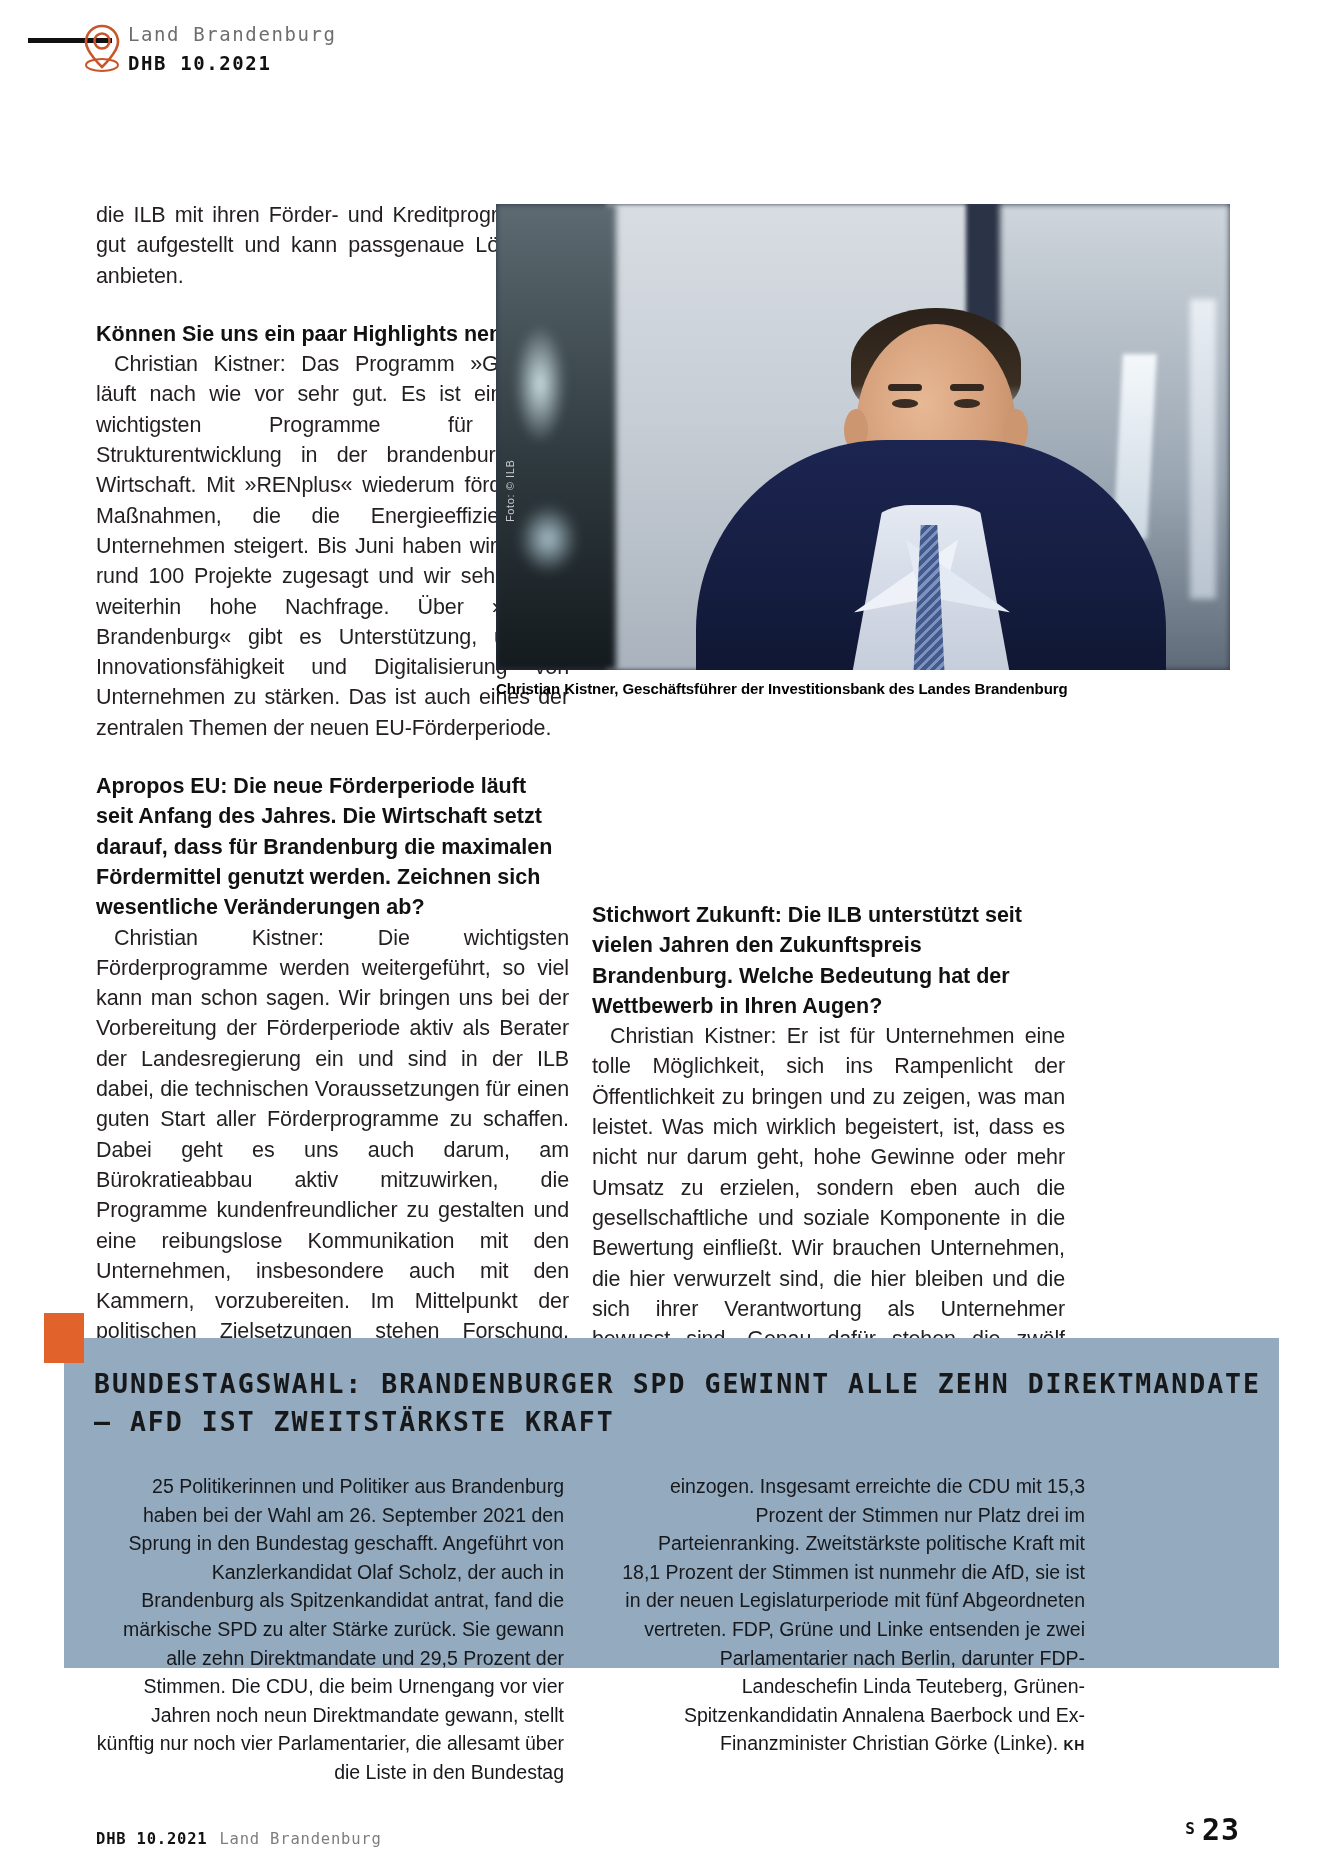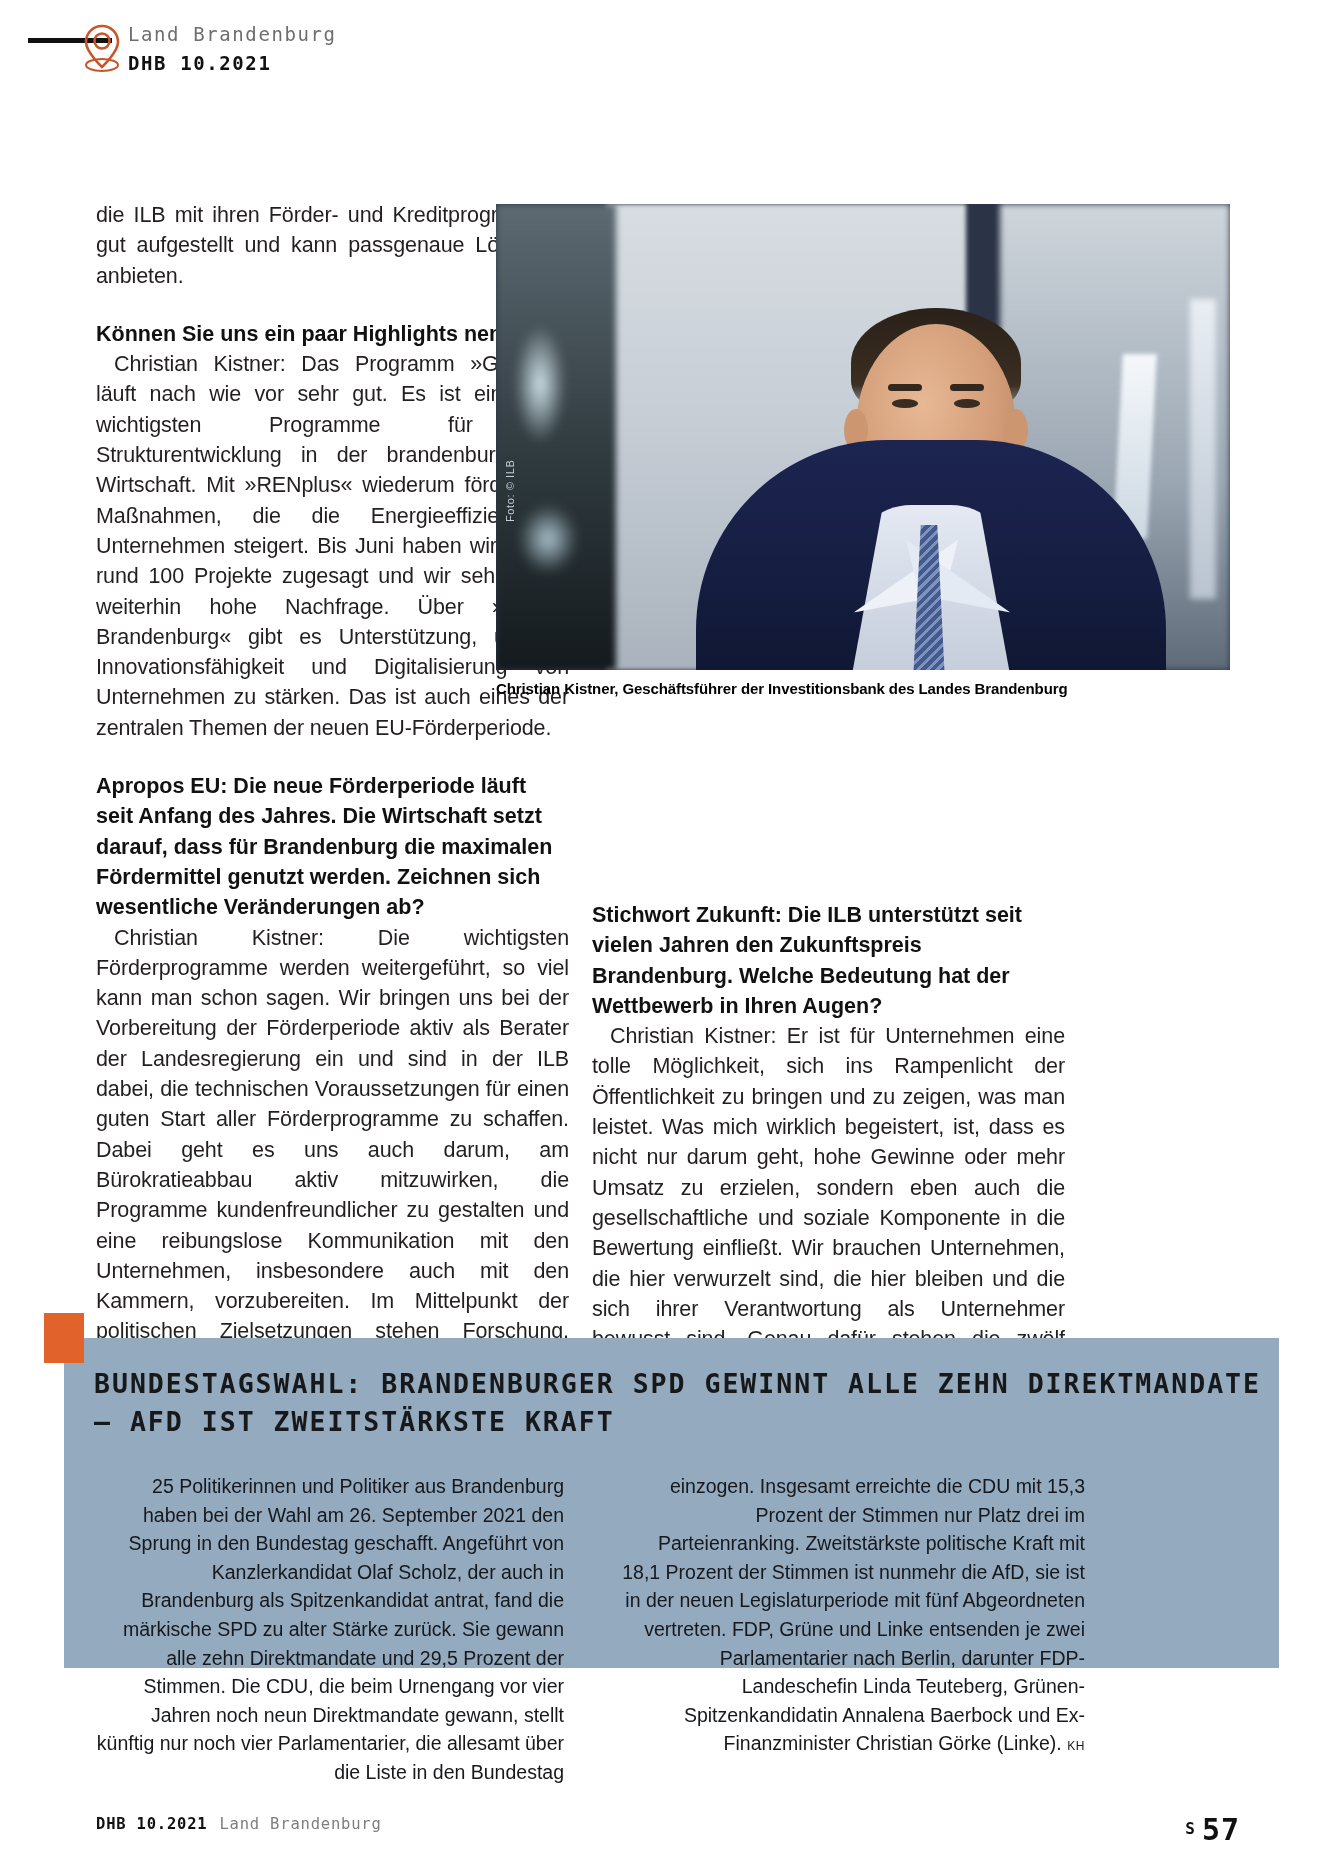--- a/index.html
+++ b/index.html
@@ -252,34 +252,34 @@
     font-size: 19.5px;
     line-height: 28.6px;
     color: #16181b;
     text-align: right;
     font-family: "Liberation Sans Narrow", "Liberation Sans", sans-serif;
   }
   .hl-col-left  { left: 94px;  top: 1472px; }
   .hl-col-right { left: 615px; top: 1472px; }
   .hl-indent { text-indent: 18px; margin-top: 8px; }
   .kh {
-    font-size: 12px;
-    font-weight: 400;
+    font-size: 14px;
+    font-weight: 700;
     letter-spacing: .6px;
   }
 
   
   #page-footer {
     position: absolute;
     left: 0; bottom: 0;
     width: 1326px; height: 90px;
   }
   .footer-left {
     position: absolute;
-    left: 96px; bottom: 42px;
+    left: 96px; bottom: 27px;
     white-space: nowrap;
   }
   .footer-issue {
     font-family: "DejaVu Sans Mono", monospace;
     font-weight: 700;
     font-size: 15.5px;
     letter-spacing: .8px;
     color: #111111;
   }
   .footer-brand {
@@ -388,15 +388,15 @@
   <span>einzogen. Insgesamt erreichte die CDU mit 15,3 Prozent der Stimmen nur Platz drei im Parteienranking.</span>
   <span class="hl-indent">Zweitstärkste politische Kraft mit 18,1 Prozent der Stimmen ist nunmehr die AfD, sie ist in der neuen Legislaturperiode mit fünf Abgeordneten vertreten. FDP, Grüne und Linke entsenden je zwei Parlamentarier nach Berlin, darunter FDP-Landeschefin Linda Teuteberg, Grünen-Spitzenkandidatin Annalena Baerbock und Ex-Finanzminister Christian Görke (Linke).</span>
   <span class="kh">KH</span>
 </div>
 
 <div id="page-footer">
   <div class="footer-left">
     <span class="footer-issue">DHB 10.2021</span><span class="footer-brand">Land Brandenburg</span>
   </div>
   <div class="footer-right">
-    <span class="footer-s">S</span><span class="footer-pageno">57</span>
+    <span class="footer-s">S</span><span class="footer-pageno">23</span>
   </div>
 </div>
 
 </body></html>

